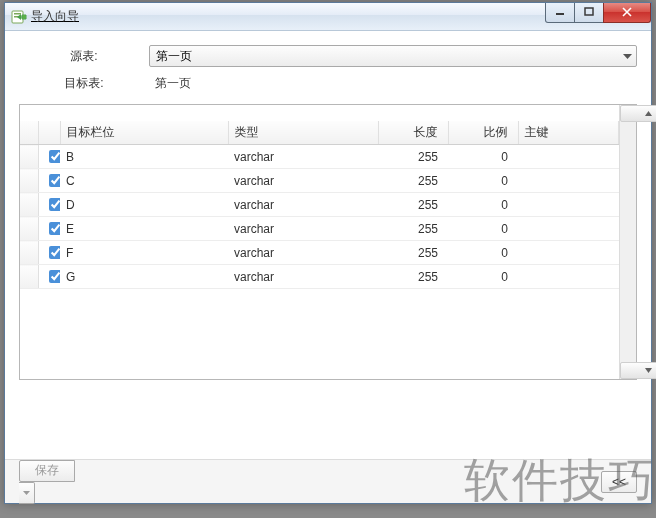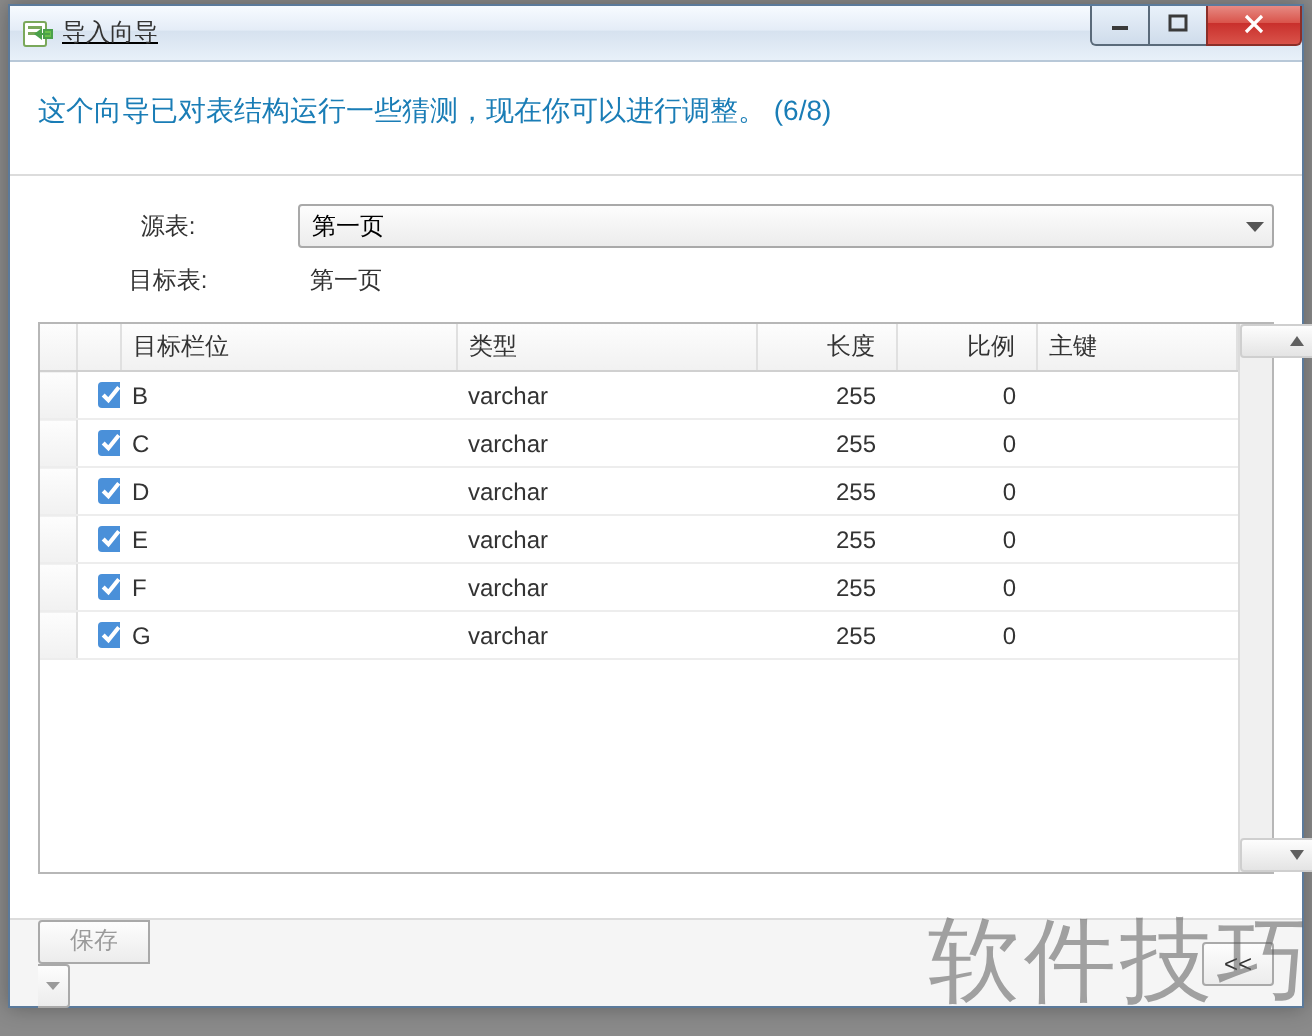--- a/index.html
+++ b/index.html
@@ -116,20 +116,21 @@
     height: 17px; width: 100%;
     background: linear-gradient(#fdfdfd,#e4e4e4);
     border: 1px solid #cfcfcf;
     display:flex;align-items:center;justify-content:center;
   }
   .vscroll .btn.bot { position:absolute; bottom:0; left:0; }
   table.grid {
     width: 100%;
     border-collapse: collapse;
     table-layout: fixed;
+    margin-top: 16px;
   }
   table.grid th {
     background: linear-gradient(#fdfdfd,#f1f1f1);
     border-right: 1px solid #e0e0e0;
     border-bottom: 1px solid #d0d0d0;
     font-weight: normal;
     text-align: left;
     padding: 3px 6px;
     color: #333;
     font-size: 12px;
@@ -235,23 +236,20 @@
           </svg>
       </div>
       <div class="win-btn close">
         <svg width="12" height="10">
             <path d="M2 1 L10 9 M10 1 L2 9" stroke="#fff" stroke-width="1.6"></path>
           </svg>
       </div>
     </div>
   </div>
 
-  <div class="header-strip">
-    <span class="msg">这个向导已对表结构运行一些猜测，现在你可以进行调整。 (6/8)</span>
-  </div>
 
   <div class="form-area">
     <div class="form-row">
       <span class="lbl">源表:</span>
       <div class="select-wrap">
         <span>第一页</span>
         <span class="arrow">
           <svg width="9" height="6">
               <path d="M0 0 L9 0 L4.5 5 Z" fill="#555"></path>
             </svg>

